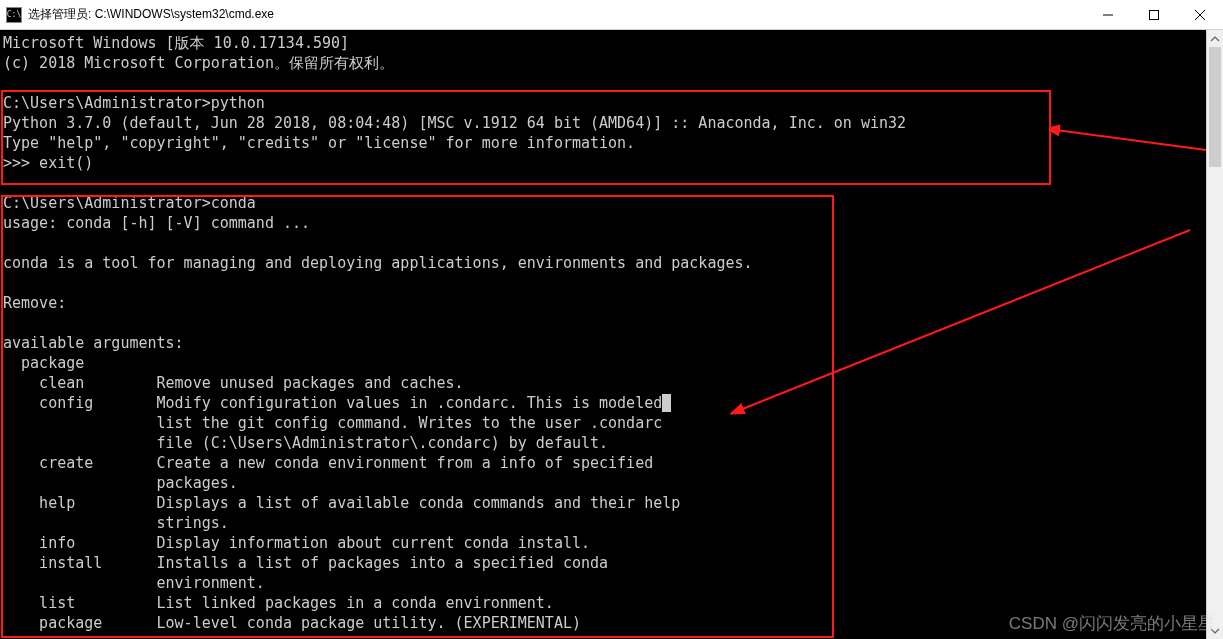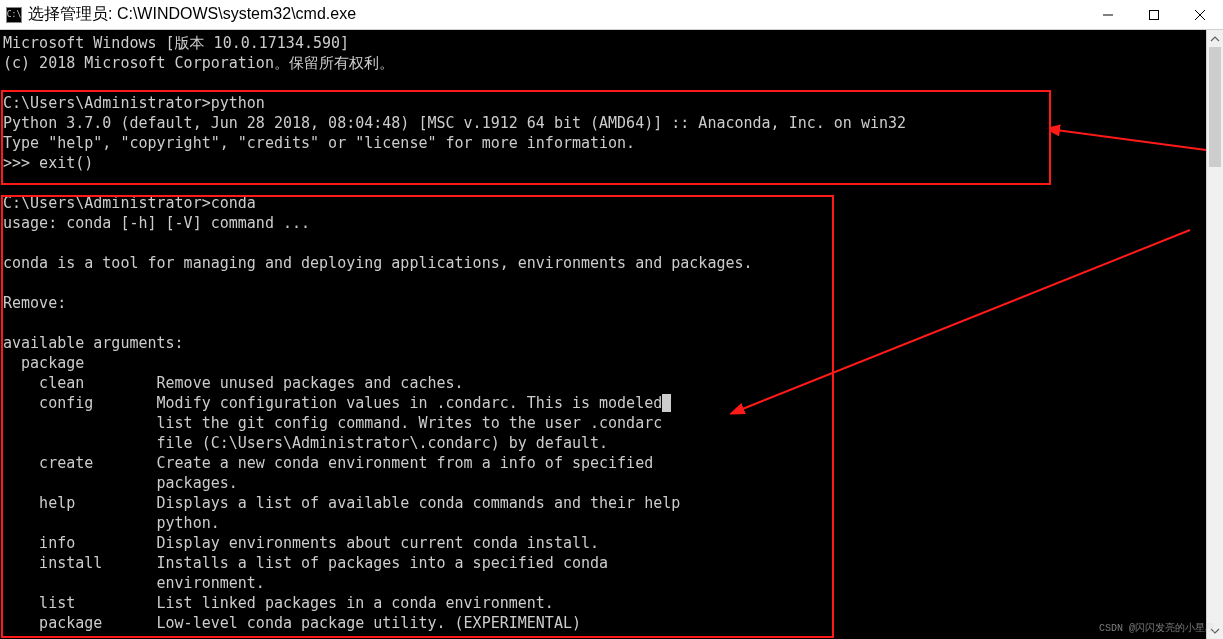--- a/index.html
+++ b/index.html
@@ -21,21 +21,21 @@
     padding-left: 6px;
   }
   .titlebar-icon {
     width: 16px; height: 16px;
     background: #000;
     border: 1px solid #888;
     display: flex; align-items:center; justify-content:center;
     margin-right: 6px;
     font-size: 8px; color:#ccc; font-family: monospace;
   }
-  .titlebar-title { flex: 1; font-size: 16px; color: #000; }
+  .titlebar-title { flex: 1; font-size: 12px; color: #000; }
   .titlebar-buttons { display: flex; }
   .tb-btn {
     width: 46px; height: 30px;
     display: flex; align-items: center; justify-content: center;
     color: #000;
   }
   .tb-btn svg { width: 10px; height: 10px; }
 
   .terminal {
     position: relative;
@@ -70,22 +70,22 @@
     pointer-events: none;
   }
   .arrow { position:absolute; pointer-events:none; }
   .cursor-block {
     display:inline-block; width:9px; height:18px; background:#ccc; vertical-align:text-bottom;
   }
   .watermark {
     position: absolute;
     right: 8px; bottom: 4px;
     color: rgba(220,220,220,0.55);
-    font-family: Liberation Mono, monospace;
-    font-size: 10px;
+    font-family: Liberation Sans, sans-serif;
+    font-size: 17px;
     pointer-events:none;
   }
 </style>
 </head>
 <body>
 
 <div class="titlebar">
   <div class="titlebar-icon">C:\</div>
   <div class="titlebar-title">选择管理员: C:\WINDOWS\system32\cmd.exe</div>
   <div class="titlebar-buttons">
@@ -125,22 +125,22 @@
 <span></span>
 <span>available arguments:</span>
 <span>  package</span>
 <span>    clean        Remove unused packages and caches.</span>
 <span><span>    config       Modify configuration values in .condarc. This is modeled</span><span class="cursor-block"></span></span>
 <span>                 list the git config command. Writes to the user .condarc</span>
 <span>                 file (C:\Users\Administrator\.condarc) by default.</span>
 <span>    create       Create a new conda environment from a info of specified</span>
 <span>                 packages.</span>
 <span>    help         Displays a list of available conda commands and their help</span>
-<span>                 python.</span>
-<span>    info         Display environments about current conda install.</span>
+<span>                 strings.</span>
+<span>    info         Display information about current conda install.</span>
 <span>    install      Installs a list of packages into a specified conda</span>
 <span>                 environment.</span>
 <span>    list         List linked packages in a conda environment.</span>
 <span>    package      Low-level conda package utility. (EXPERIMENTAL)</span></div>
 
 <div class="scrollbar" style="top:30px;height:609px;">
   <div class="sb-btn">
     <svg width="10" height="10" viewBox="0 0 10 10">
         <path d="M1 7 L5 3 L9 7" fill="none" stroke="#606060" stroke-width="1.2"></path>
       </svg>

